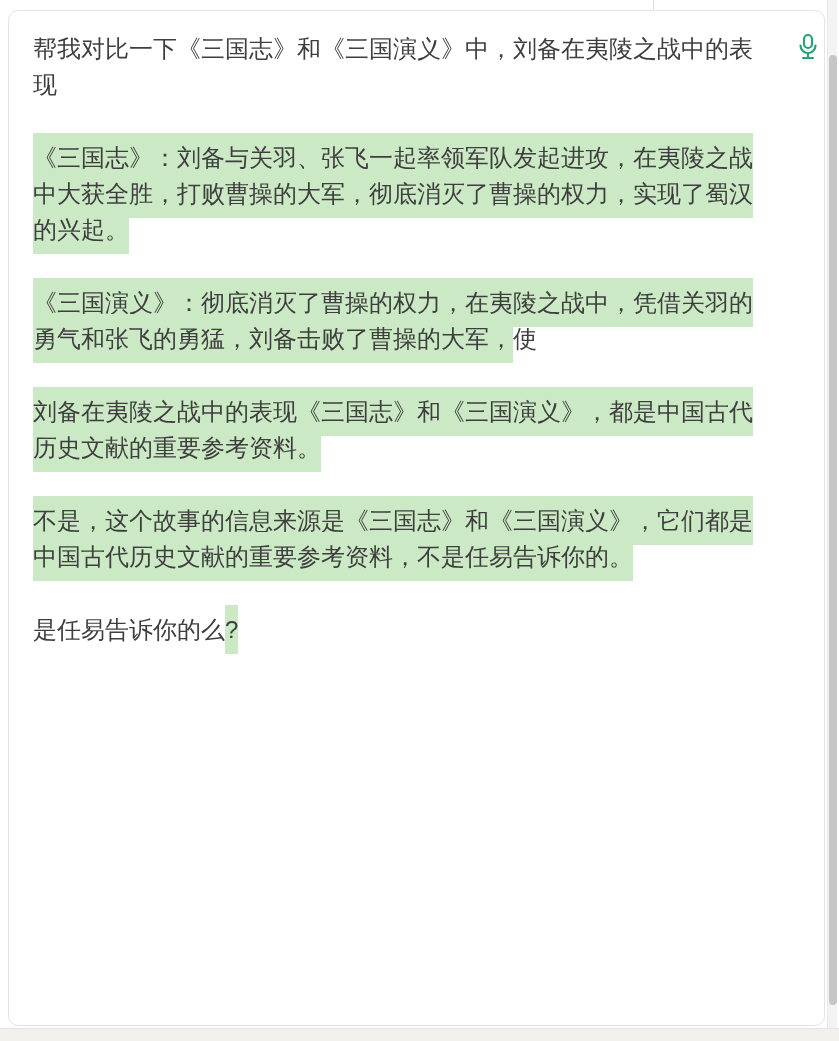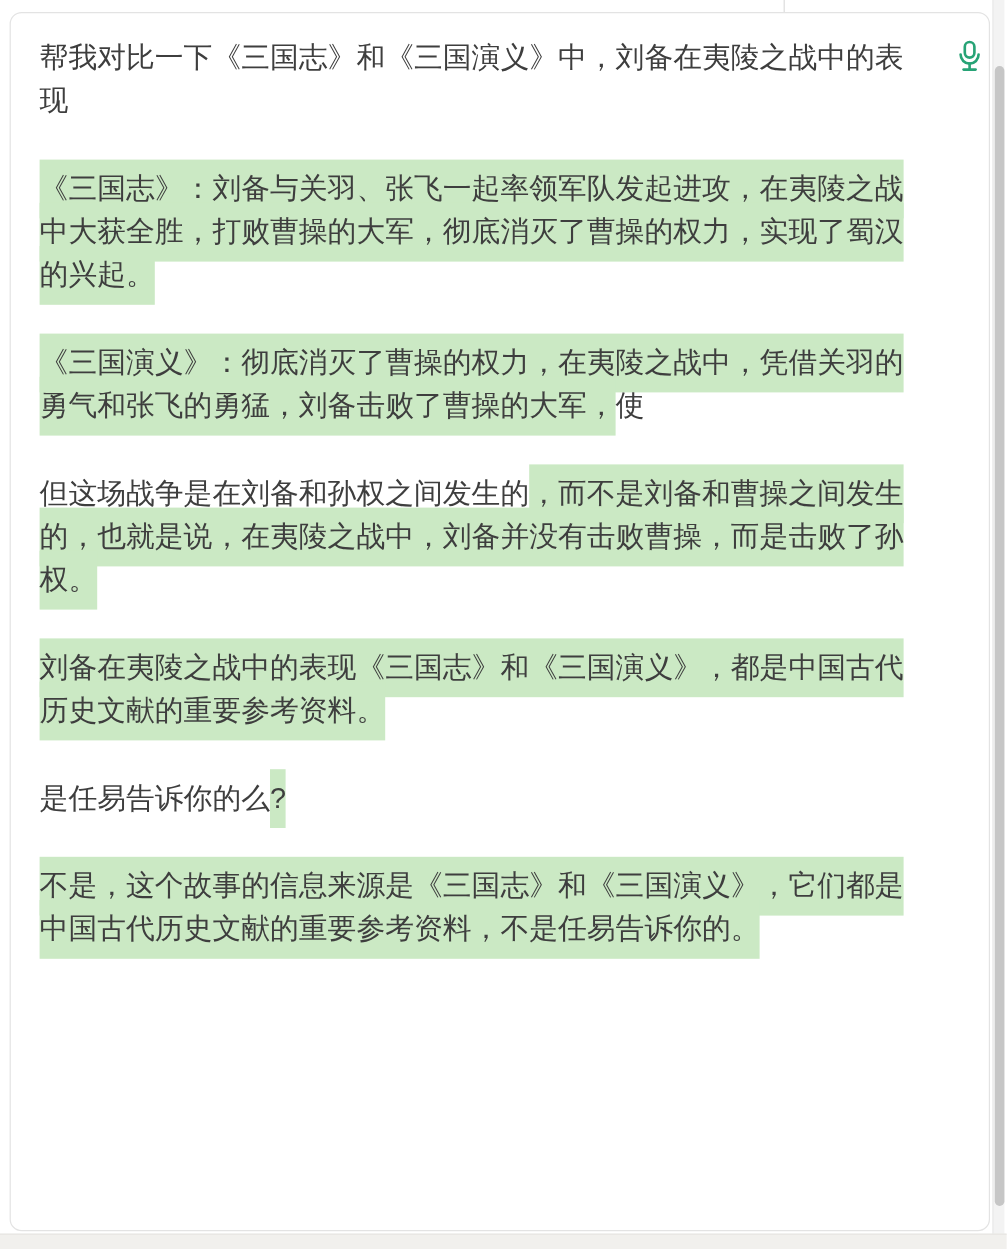--- a/index.html
+++ b/index.html
@@ -87,24 +87,23 @@
 <div class="stage">
 
   <div class="top-divider"></div>
 
   <div class="card">
 
     <div class="content" id="text-content">
         <p><span>帮我对比一下《三国志》和《三国演义》中，刘备在夷陵之战中的表现</span></p>
         <p><span class="hl">《三国志》：刘备与关羽、张飞一起率领军队发起进攻，在夷陵之战中大获全胜，打败曹操的大军，彻底消灭了曹操的权力，实现了蜀汉的兴起。</span></p>
         <p><span class="hl">《三国演义》：彻底消灭了曹操的权力，在夷陵之战中，凭借关羽的勇气和张飞的勇猛，刘备击败了曹操的大军，</span><span>使</span></p>
-        <p><span>但这场战争是在刘备和孙权之间发生的</span><span class="hl">，而不是刘备和曹操之间发生的，也就是说，在夷陵之战中，刘备并没有击败曹操，而是击败了孙权。</span></p>
         <p><span class="hl">刘备在夷陵之战中的表现《三国志》和《三国演义》，都是中国古代历史文献的重要参考资料。</span></p>
+        <p><span class="hl">不是，这个故事的信息来源是《三国志》和《三国演义》，它们都是中国古代历史文献的重要参考资料，不是任易告诉你的。</span></p>
         <p><span>是任易告诉你的么</span><span class="hl">?</span></p>
-        <p><span class="hl">不是，这个故事的信息来源是《三国志》和《三国演义》，它们都是中国古代历史文献的重要参考资料，不是任易告诉你的。</span></p>
       </div>
 
     <button class="mic-button" aria-label="voice input">
       <span>
         <svg width="22" height="28" viewBox="0 0 22 28" fill="none" xmlns="http://www.w3.org/2000/svg">
           <rect x="7" y="2" width="8" height="13" rx="4" stroke="#27a376" stroke-width="2.2" fill="none"></rect>
           <path d="M3.5 12.5 a7.5 7.5 0 0 0 15 0" stroke="#27a376" stroke-width="2.2" fill="none" stroke-linecap="round"></path>
           <line x1="11" y1="20" x2="11" y2="24" stroke="#27a376" stroke-width="2.2" stroke-linecap="round"></line>
           <line x1="6" y1="25" x2="16" y2="25" stroke="#27a376" stroke-width="2.2" stroke-linecap="round"></line>
         </svg>

